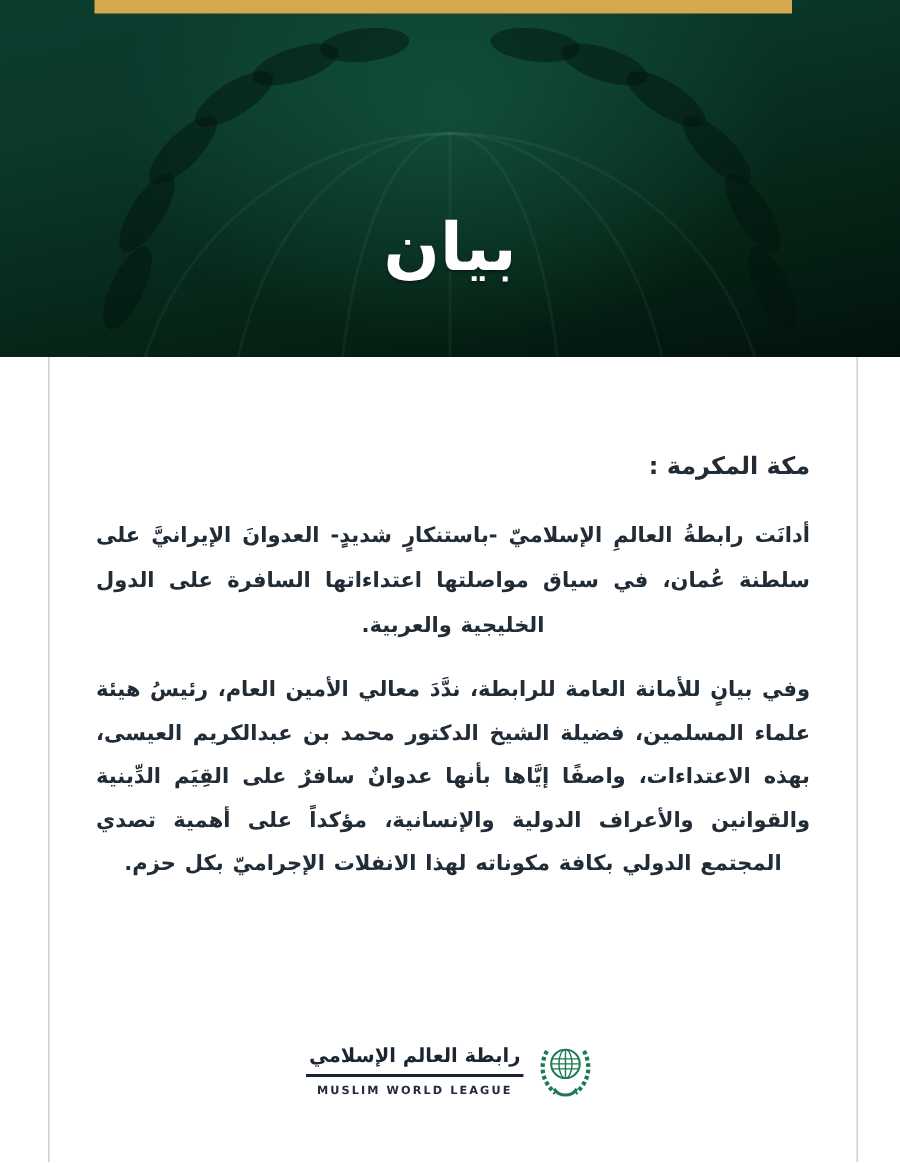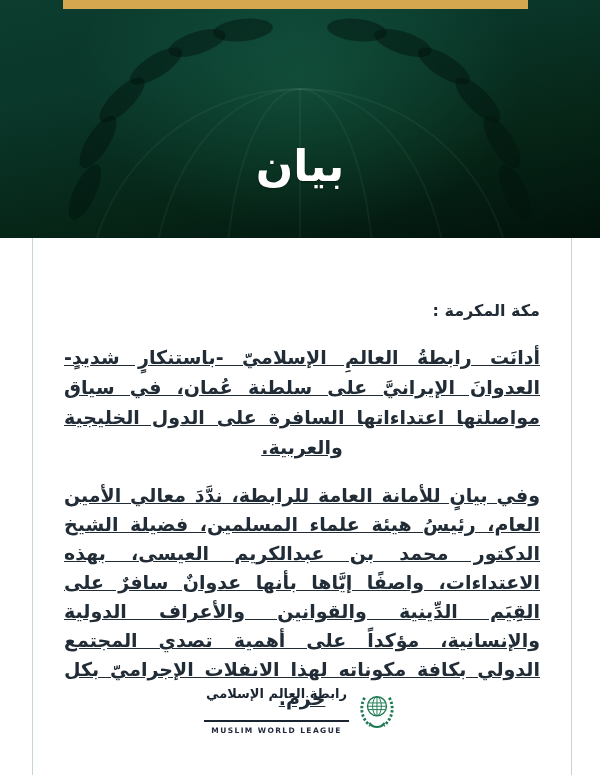--- a/index.html
+++ b/index.html
@@ -17,30 +17,30 @@
          font-size:44px;font-weight:bold;line-height:100px;direction:rtl;
          text-shadow:0 1px 2px rgba(0,0,0,.35);}
 
   
   .frameline{position:absolute;top:238px;bottom:0;width:1px;background:#c6d5d0;}
   .frameline.fl-left{left:32px;} .frameline.fl-right{left:571px;}
 
   
   .content{position:absolute;top:221px;left:64px;width:476px;direction:rtl;color:#212c36;}
   .city{margin-top:80px;font-size:16px;font-weight:bold;text-align:right;}
-  .para{font-size:19px;font-weight:bold;text-align:justify;text-align-last:center;
-        word-spacing:1px;text-decoration:underline;}
+  .para{font-size:14px;font-weight:bold;text-align:justify;text-align-last:center;
+        word-spacing:1px;}
   .para.p1{margin-top:22px;line-height:30px;}
   .para.p2{line-height:29px;}
 
   
   .logo{position:absolute;bottom:40px;left:50%;transform:translateX(-50%);
         display:flex;align-items:center;gap:9px;}
   .logo-text{text-align:center;}
-  .logo-ar{font-size:13px;font-weight:bold;color:#1b2531;padding:0 2px 19px;
+  .logo-ar{font-size:13px;font-weight:bold;color:#1b2531;padding:0 2px 4px;
            border-bottom:2px solid #1b2531;white-space:nowrap;direction:rtl;}
   .logo-en{margin-top:4px;font-size:7.5px;font-weight:bold;letter-spacing:1.4px;
            color:#222b3c;white-space:nowrap;}
 </style>
 </head>
 <body>
 
 <div class="page">
 
   <div class="header">

